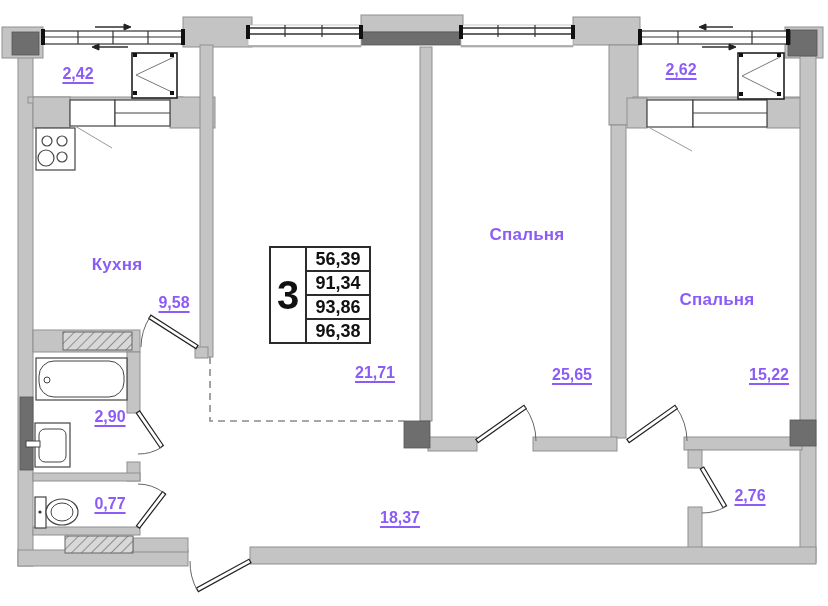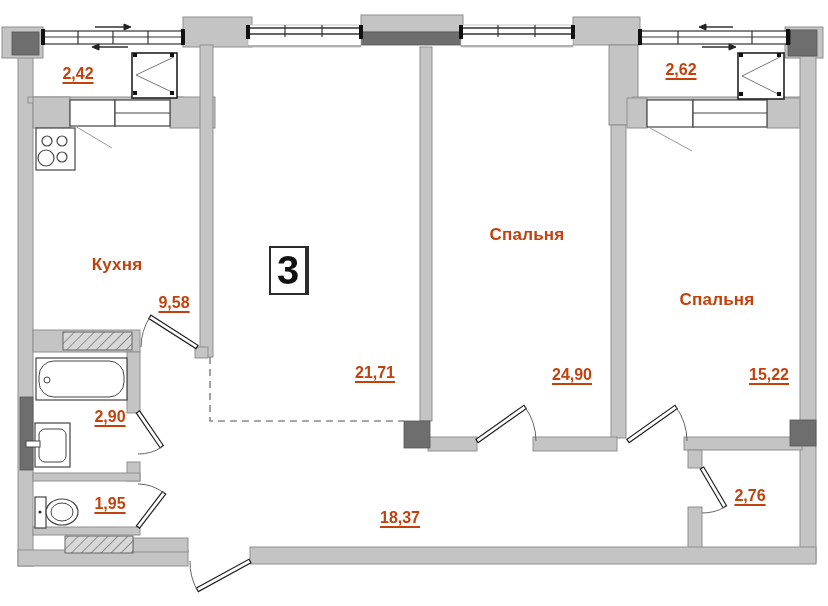--- a/index.html
+++ b/index.html
@@ -1,19 +1,19 @@
 <!DOCTYPE html>
 <html><head>
 <meta charset="utf-8">
 <style>
   html,body{margin:0;padding:0;background:#ffffff;}
   body{width:828px;height:606px;font-family:"Liberation Sans", sans-serif;}
   .stage{position:relative;width:828px;height:606px;background:#ffffff;overflow:hidden;}
   .stage svg{position:absolute;left:0;top:0;}
-  .lbl{position:absolute;transform:translate(-50%,-50%);white-space:nowrap;color:#c2410c;font-weight:bold;}
+  .lbl{position:absolute;transform:translate(-50%,-50%);white-space:nowrap;color:#8b5cf6;font-weight:bold;}
   .room-name{font-size:17px;letter-spacing:.2px;}
   .room-area{font-size:16px;text-decoration:underline;text-underline-offset:3px;text-decoration-thickness:1.5px;}
   .living-title{position:absolute;left:318px;top:219px;transform:translate(-50%,-50%);text-align:center;
     font-weight:bold;font-size:17px;line-height:20px;color:#111;}
   .tbl{position:absolute;left:269px;top:246px;display:flex;background:#fff;border:2px solid #2b2b2b;}
   .tbl-col1{width:34px;display:flex;align-items:center;justify-content:center;
     border-right:2px solid #2b2b2b;font-size:40px;font-weight:bold;color:#111;}
   .tbl-col2{display:flex;flex-direction:column;}
   .tbl-cell{min-width:58px;height:22px;line-height:22px;padding:0 2px;text-align:center;
     font-size:18px;font-weight:bold;color:#111;border-top:2px solid #2b2b2b;}
@@ -230,26 +230,32 @@
   <div class="lbl room-area" style="left:78px;top:74px;">2,42</div>
   <div class="lbl room-area" style="left:681px;top:70px;">2,62</div>
 
   <div class="lbl room-name" style="left:117px;top:247px;margin-top:18px;">Кухня</div>
   <div class="lbl room-area" style="left:174px;top:303px;">9,58</div>
 
   <div class="lbl room-area" style="left:375px;top:373px;text-align:center;">21,71</div>
 
   <div class="tbl">
     <div class="tbl-col1">3</div>
+    <div class="tbl-col2">
+      <div class="tbl-cell">56,39</div>
+      <div class="tbl-cell">91,34</div>
+      <div class="tbl-cell">93,86</div>
+      <div class="tbl-cell">96,38</div>
+    </div>
   </div>
 
   <div class="lbl room-name" style="left:527px;top:235px;">Спальня</div>
-  <div class="lbl room-area" style="left:572px;top:375px;">24,90</div>
+  <div class="lbl room-area" style="left:572px;top:375px;">25,65</div>
 
   <div class="lbl room-name" style="left:717px;top:300px;">Спальня</div>
   <div class="lbl room-area" style="left:769px;top:375px;">15,22</div>
 
   <div class="lbl room-area" style="left:110px;top:417px;">2,90</div>
-  <div class="lbl room-area" style="left:110px;top:504px;">1,95</div>
+  <div class="lbl room-area" style="left:110px;top:504px;">0,77</div>
   <div class="lbl room-area" style="left:400px;top:518px;">18,37</div>
   <div class="lbl room-area" style="left:750px;top:496px;">2,76</div>
 
 </div>
 
 </body></html>

